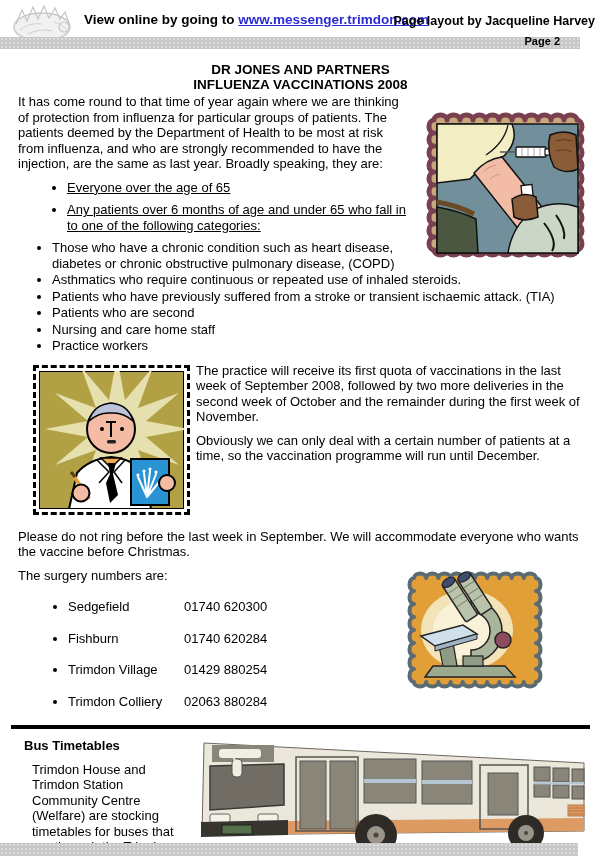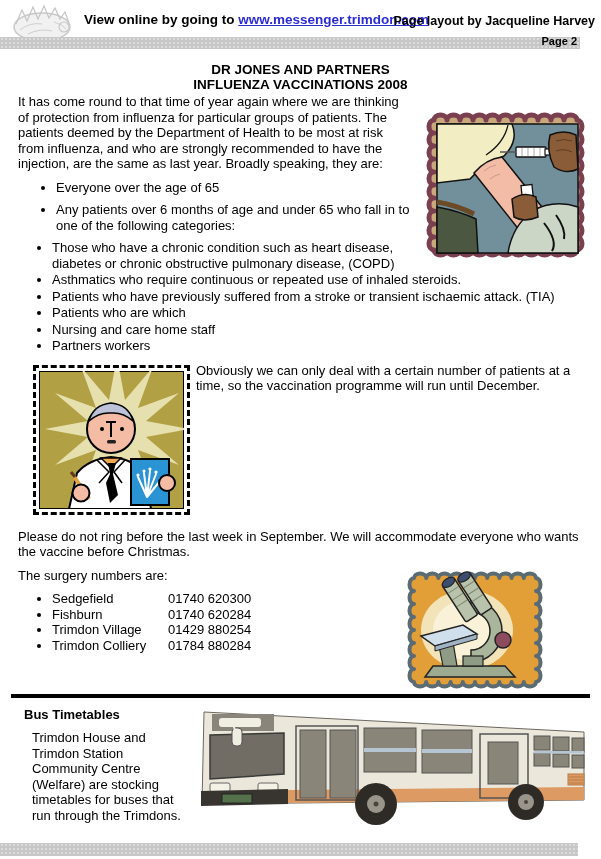--- a/index.html
+++ b/index.html
@@ -6,40 +6,40 @@
   body{width:601px;height:859px;font-family:"Liberation Sans",sans-serif;color:#000;position:relative;overflow:hidden;}
   .page{width:601px;height:859px;position:relative;}
 
   
   header{position:relative;height:37px;}
   .logo{position:absolute;left:8px;top:2px;}
   .view-online{position:absolute;left:84px;top:12px;font-size:13.5px;font-weight:bold;}
   .view-online a{color:#2b2bd4;text-decoration:underline;}
   .layout-credit{position:absolute;right:6px;top:14px;font-size:12.5px;font-weight:bold;margin-left:8px;}
   .graybar{height:12px;width:580px;background:#c7c7c7;background-image:radial-gradient(#dcdcdc 1px,transparent 1px);background-size:4px 4px;position:relative;}
-  .graybar .page-num{position:absolute;right:3px;top:-2px;font-size:11px;font-weight:bold;}
+  .graybar .page-num{position:absolute;right:20px;top:-2px;font-size:11px;font-weight:bold;}
 
   main{padding:0 10px;font-size:13px;line-height:15.5px;}
   h1{font-size:13.5px;line-height:15px;font-weight:bold;text-align:center;margin:13px 0 2px;}
   p{margin:8px;}
   .intro{margin-top:1px;}
 
   .inj-float{float:right;width:167px;height:155px;margin:17px 0 6px 14px;}
   ul.flu{list-style:disc;margin:5px 0 0;padding:0 0 0 42px;}
   ul.flu li{margin:0 0 1px;}
-  ul.flu li.gap{margin:2px 4px 7px;}
+  ul.flu li.gap{margin:2px 15px 7px;text-decoration:underline;}
 
   .doc-section{margin-top:9px;}
   .doctor-frame{float:left;width:145px;margin:2px 6px 14px 23px;border:3px dashed #000;padding:3px;background:#fff;}
   .doctor-frame svg{display:block;}
 
   .note{clear:left;margin-top:1px;}
   .micro-float{float:right;width:140px;height:120px;margin:2px 46px 4px 10px;}
   ul.surg{list-style:disc;margin:0;padding:0 0 0 42px;}
-  ul.surg li{margin:0;}
+  ul.surg li{margin:16px;}
   ul.surg .sname{display:inline-block;width:116px;}
   .signoff p{margin:0;}
 
   .rule{clear:both;border:0;border-top:4px solid #000;margin:9px 1px 0;}
 
   .bus-section{display:flex;margin-top:3px;padding-left:14px;}
   .bus-text{width:188px;font-size:13px;line-height:15.5px;padding-top:6px;}
   .bus-text h2{font-size:13px;margin:0 0 0;text-align:left;}
   .bus-art{flex:1;margin-top:1px;}
 
@@ -105,23 +105,23 @@
     </span>
 
     <p class="intro">It has come round to that time of year again where we are thinking of protection from influenza for particular groups of patients. The patients deemed by the Department of Health to be most at risk from influenza, and who are strongly recommended to have the injection, are the same as last year. Broadly speaking, they are:</p>
 
     <ul class="flu">
       <li class="gap">Everyone over the age of 65</li>
       <li class="gap">Any patients over 6 months of age and under 65 who fall in to one of the following categories:</li>
       <li>Those who have a chronic condition such as heart disease, diabetes or chronic obstructive pulmonary disease, (COPD)</li>
       <li>Asthmatics who require continuous or repeated use of inhaled steroids.</li>
       <li>Patients who have previously suffered from a stroke or transient ischaemic attack. (TIA)</li>
-      <li>Patients who are which</li>
+      <li>Patients who are second</li>
       <li>Nursing and care home staff</li>
-      <li>Partners workers</li>
+      <li>Practice workers</li>
     </ul>
 
     <div class="doc-section">
       <span class="doctor-frame">
         <svg width="145" height="138" viewBox="0 0 145 138">
           <rect x="0" y="0" width="145" height="138" fill="#b2a144" stroke="#000" stroke-width="2"></rect>
           <polygon fill="#e6dfae" points="150,58 107,66 140,94 99,79 114,120 86,87 78,130 70,87 42,120 57,79 16,94 49,66 6,58 49,50 16,22 57,37 42,-4 70,29 78,-14 86,29 114,-4 99,37 140,22 107,50"></polygon>
           <circle cx="72" cy="58" r="24" fill="#f4bca4" stroke="#000" stroke-width="2"></circle>
           <path d="M50,50 Q54,34 72,32 Q90,34 94,50 Q84,41 72,42 Q60,41 50,50 Z" fill="#bcc3d8" stroke="#000" stroke-width="1.5"></path>
           <path d="M67,51 h10 M72,51 v15" stroke="#000" stroke-width="2" fill="none"></path>
@@ -142,20 +142,21 @@
               <circle cx="111" cy="98" r="1.6"></circle>
               <circle cx="117" cy="101" r="1.6"></circle>
               <circle cx="122" cy="108" r="1.6"></circle>
             </g>
           <circle cx="128" cy="112" r="8" fill="#f4bca4" stroke="#000" stroke-width="2"></circle>
           <path d="M34,104 L50,128" stroke="#e0a23c" stroke-width="4"></path>
           <path d="M32,101 l4,5" stroke="#5a3c1c" stroke-width="3"></path>
           <circle cx="42" cy="122" r="8.5" fill="#f4bca4" stroke="#000" stroke-width="2"></circle>
         </svg>
       </span>
+      <p>The practice will receive its first quota of vaccinations in the last week of September 2008, followed by two more deliveries in the second week of October and the remainder during the first week of November.</p>
       <p>Obviously we can only deal with a certain number of patients at a time, so the vaccination programme will run until December.</p>
     </div>
 
     <p class="note">Please do not ring before the last week in September. We will accommodate everyone who wants the vaccine before Christmas.</p>
 
     <span class="micro-float">
       <svg width="140" height="120" viewBox="0 0 140 120">
         <path fill="#e29e37" stroke="#5a6b73" stroke-width="4" stroke-linejoin="round" d="M9,8
           a6.1,4.5 0 0 1 12.2,0 a6.1,4.5 0 0 1 12.2,0 a6.1,4.5 0 0 1 12.2,0 a6.1,4.5 0 0 1 12.2,0 a6.1,4.5 0 0 1 12.2,0 a6.1,4.5 0 0 1 12.2,0 a6.1,4.5 0 0 1 12.2,0 a6.1,4.5 0 0 1 12.2,0 a6.1,4.5 0 0 1 12.2,0 a6.1,4.5 0 0 1 12.2,0
           a4.5,6.5 0 0 1 0,13 a4.5,6.5 0 0 1 0,13 a4.5,6.5 0 0 1 0,13 a4.5,6.5 0 0 1 0,13 a4.5,6.5 0 0 1 0,13 a4.5,6.5 0 0 1 0,13 a4.5,6.5 0 0 1 0,13 a4.5,6.5 0 0 1 0,13
@@ -178,21 +179,21 @@
           <ellipse cx="81" cy="7" rx="7" ry="4" fill="#3c4d70" stroke="#222" stroke-width="1.2"></ellipse>
         </g>
       </svg>
     </span>
 
     <p>The surgery numbers are:</p>
     <ul class="surg">
       <li><span class="sname">Sedgefield</span><span>01740 620300</span></li>
       <li><span class="sname">Fishburn</span><span>01740 620284</span></li>
       <li><span class="sname">Trimdon Village</span><span>01429 880254</span></li>
-      <li><span class="sname">Trimdon Colliery</span><span>01784 880284</span></li>
+      <li><span class="sname">Trimdon Colliery</span><span>02063 880284</span></li>
     </ul>
 
 
     <hr class="rule">
 
     <div class="bus-section">
       <div class="bus-text">
         <h2>Bus Timetables</h2>
         <p>Trimdon House and Trimdon Station Community Centre (Welfare) are stocking timetables for buses that run through the Trimdons.</p>
       </div>

